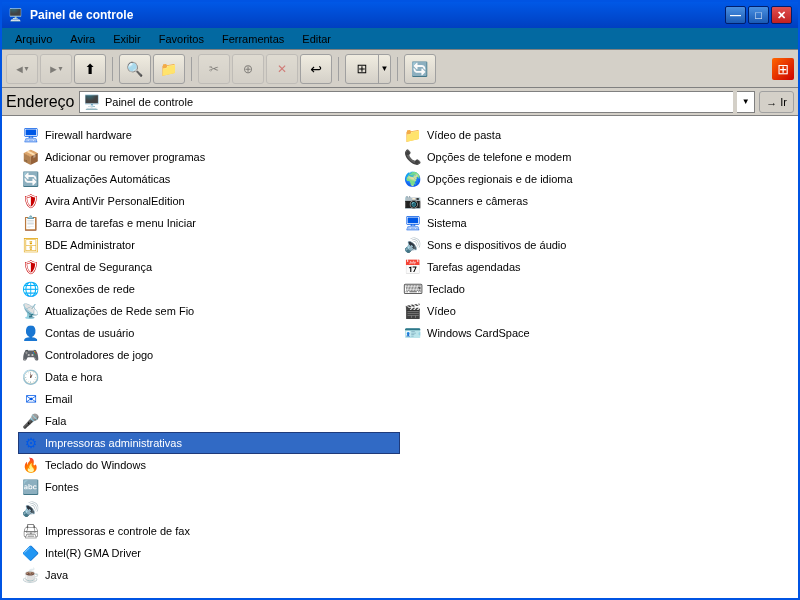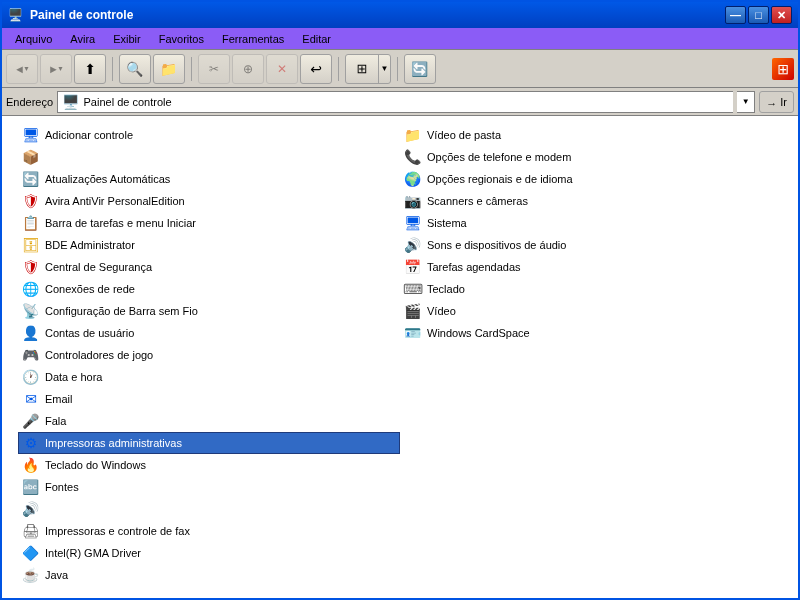--- a/index.html
+++ b/index.html
@@ -51,21 +51,21 @@
       cursor: pointer;
       display: flex; align-items: center; justify-content: center;
       font-family: 'Marlett', 'Arial', sans-serif;
     }
     .titlebar-btn.close {
       background: linear-gradient(to bottom, #e05050, #c02020);
     }
 
     
     .menubar {
-      background: #8b5cf6;
+      background: #0369a1;
       height: 22px;
       display: flex;
       align-items: center;
       padding: 0 4px;
       border-bottom: 1px solid #808080;
     }
     .menu-item {
       padding: 2px 8px;
       cursor: pointer;
       border: 1px solid transparent;
@@ -112,21 +112,21 @@
     .addressbar {
       background: #d4d0c8;
       height: 28px;
       display: flex;
       align-items: center;
       padding: 2px 4px;
       gap: 4px;
       border-bottom: 1px solid #808080;
     }
     .address-label {
-      font-size: 11px;
+      font-size: 16px;
       color: #000;
       white-space: nowrap;
     }
     .address-input-wrap {
       flex: 1;
       display: flex;
       align-items: center;
       background: white;
       border: 1px solid #808080;
       border-right: none;
@@ -286,24 +286,25 @@
       <span>→</span>
       <span>Ir</span>
     </div>
   </div>
 
   <div class="content-area" id="content-area">
 
   <div style="display: flex; flex-direction: column;">
         <div class="item">
           <div class="item-icon" style="color: rgb(0, 88, 230); font-size: 14px;">🖥</div>
-          <span class="item-label">Adicionar controle</span>
+          <span class="item-label">Firewall hardware</span>
         </div>
         <div class="item">
           <div class="item-icon" style="color: rgb(0, 88, 230); font-size: 14px;">📦</div>
+          <span class="item-label">Adicionar ou remover programas</span>
         </div>
         <div class="item">
           <div class="item-icon" style="color: rgb(0, 88, 230); font-size: 14px;">🔄</div>
           <span class="item-label">Atualizações Automáticas</span>
         </div>
         <div class="item">
           <div class="item-icon" style="color: rgb(200, 0, 0); font-size: 14px;">🛡</div>
           <span class="item-label">Avira AntiVir PersonalEdition</span>
         </div>
         <div class="item">
@@ -317,21 +318,21 @@
         <div class="item">
           <div class="item-icon" style="color: rgb(200, 0, 0); font-size: 14px;">🛡</div>
           <span class="item-label">Central de Segurança</span>
         </div>
         <div class="item">
           <div class="item-icon" style="color: rgb(0, 88, 230); font-size: 14px;">🌐</div>
           <span class="item-label">Conexões de rede</span>
         </div>
         <div class="item">
           <div class="item-icon" style="color: rgb(0, 88, 230); font-size: 14px;">📡</div>
-          <span class="item-label">Configuração de Barra sem Fio</span>
+          <span class="item-label">Atualizações de Rede sem Fio</span>
         </div>
         <div class="item">
           <div class="item-icon" style="color: rgb(0, 88, 230); font-size: 14px;">👤</div>
           <span class="item-label">Contas de usuário</span>
         </div>
         <div class="item">
           <div class="item-icon" style="color: rgb(96, 96, 96); font-size: 14px;">🎮</div>
           <span class="item-label">Controladores de jogo</span>
         </div>
         <div class="item">

